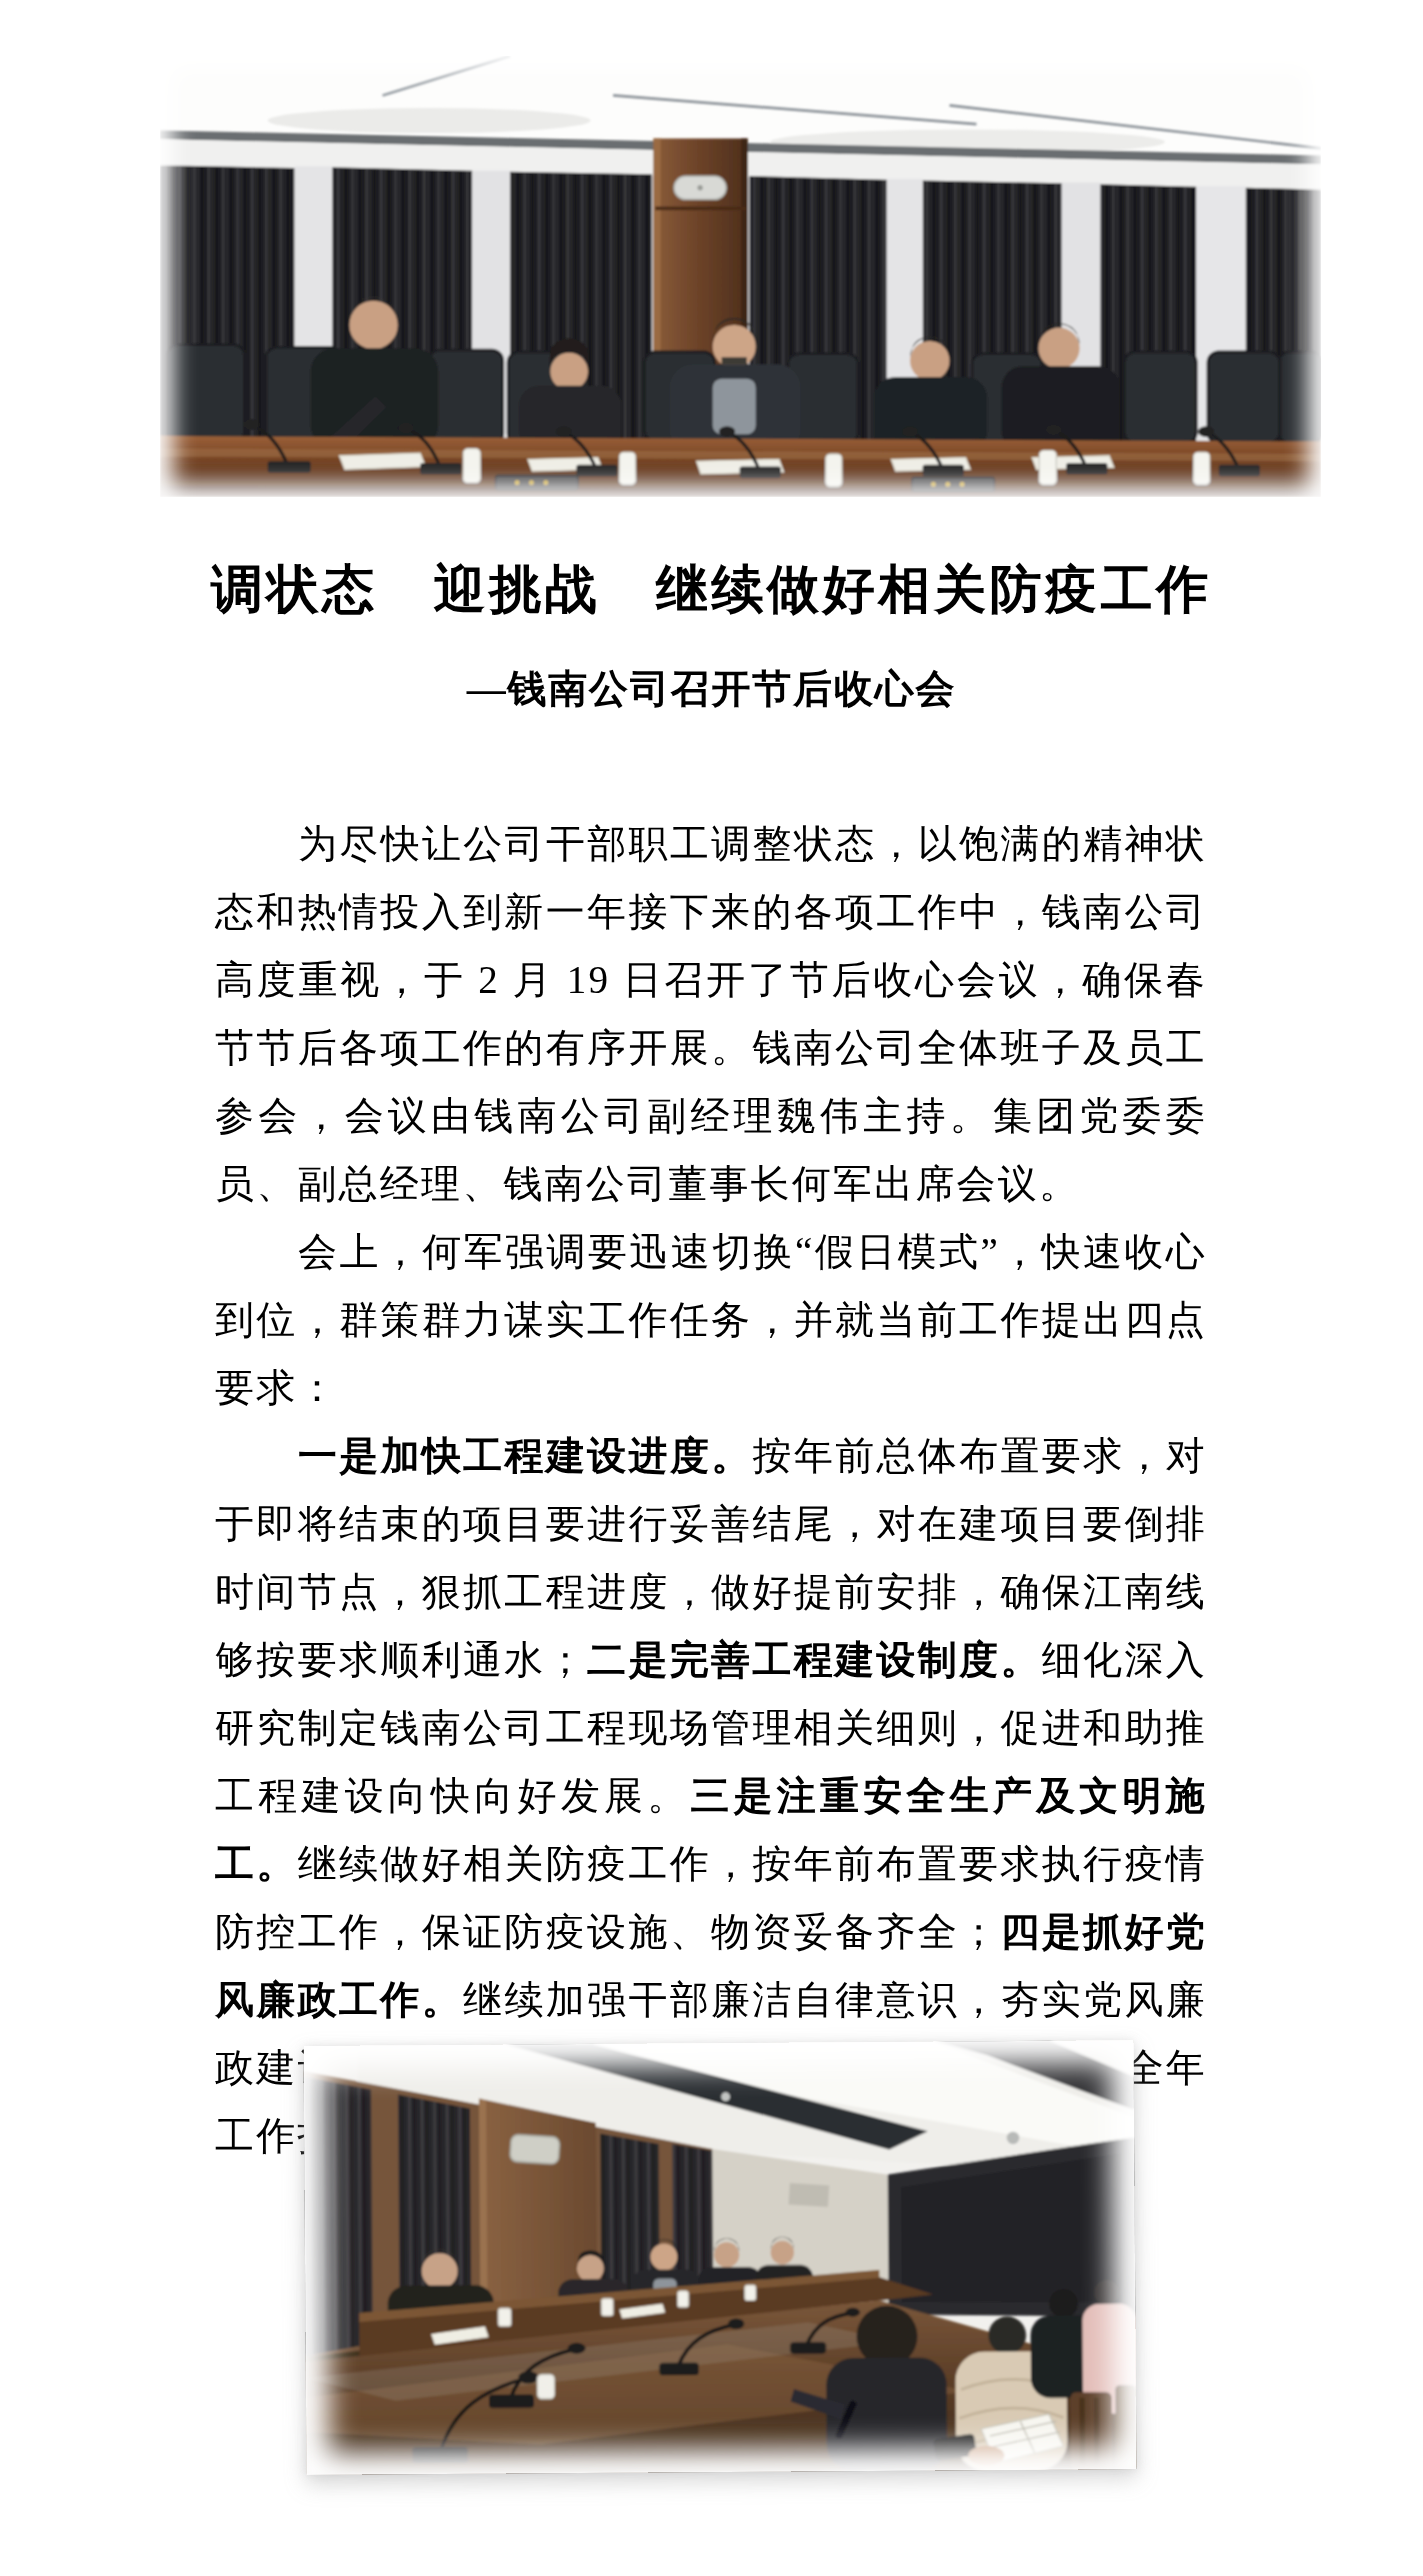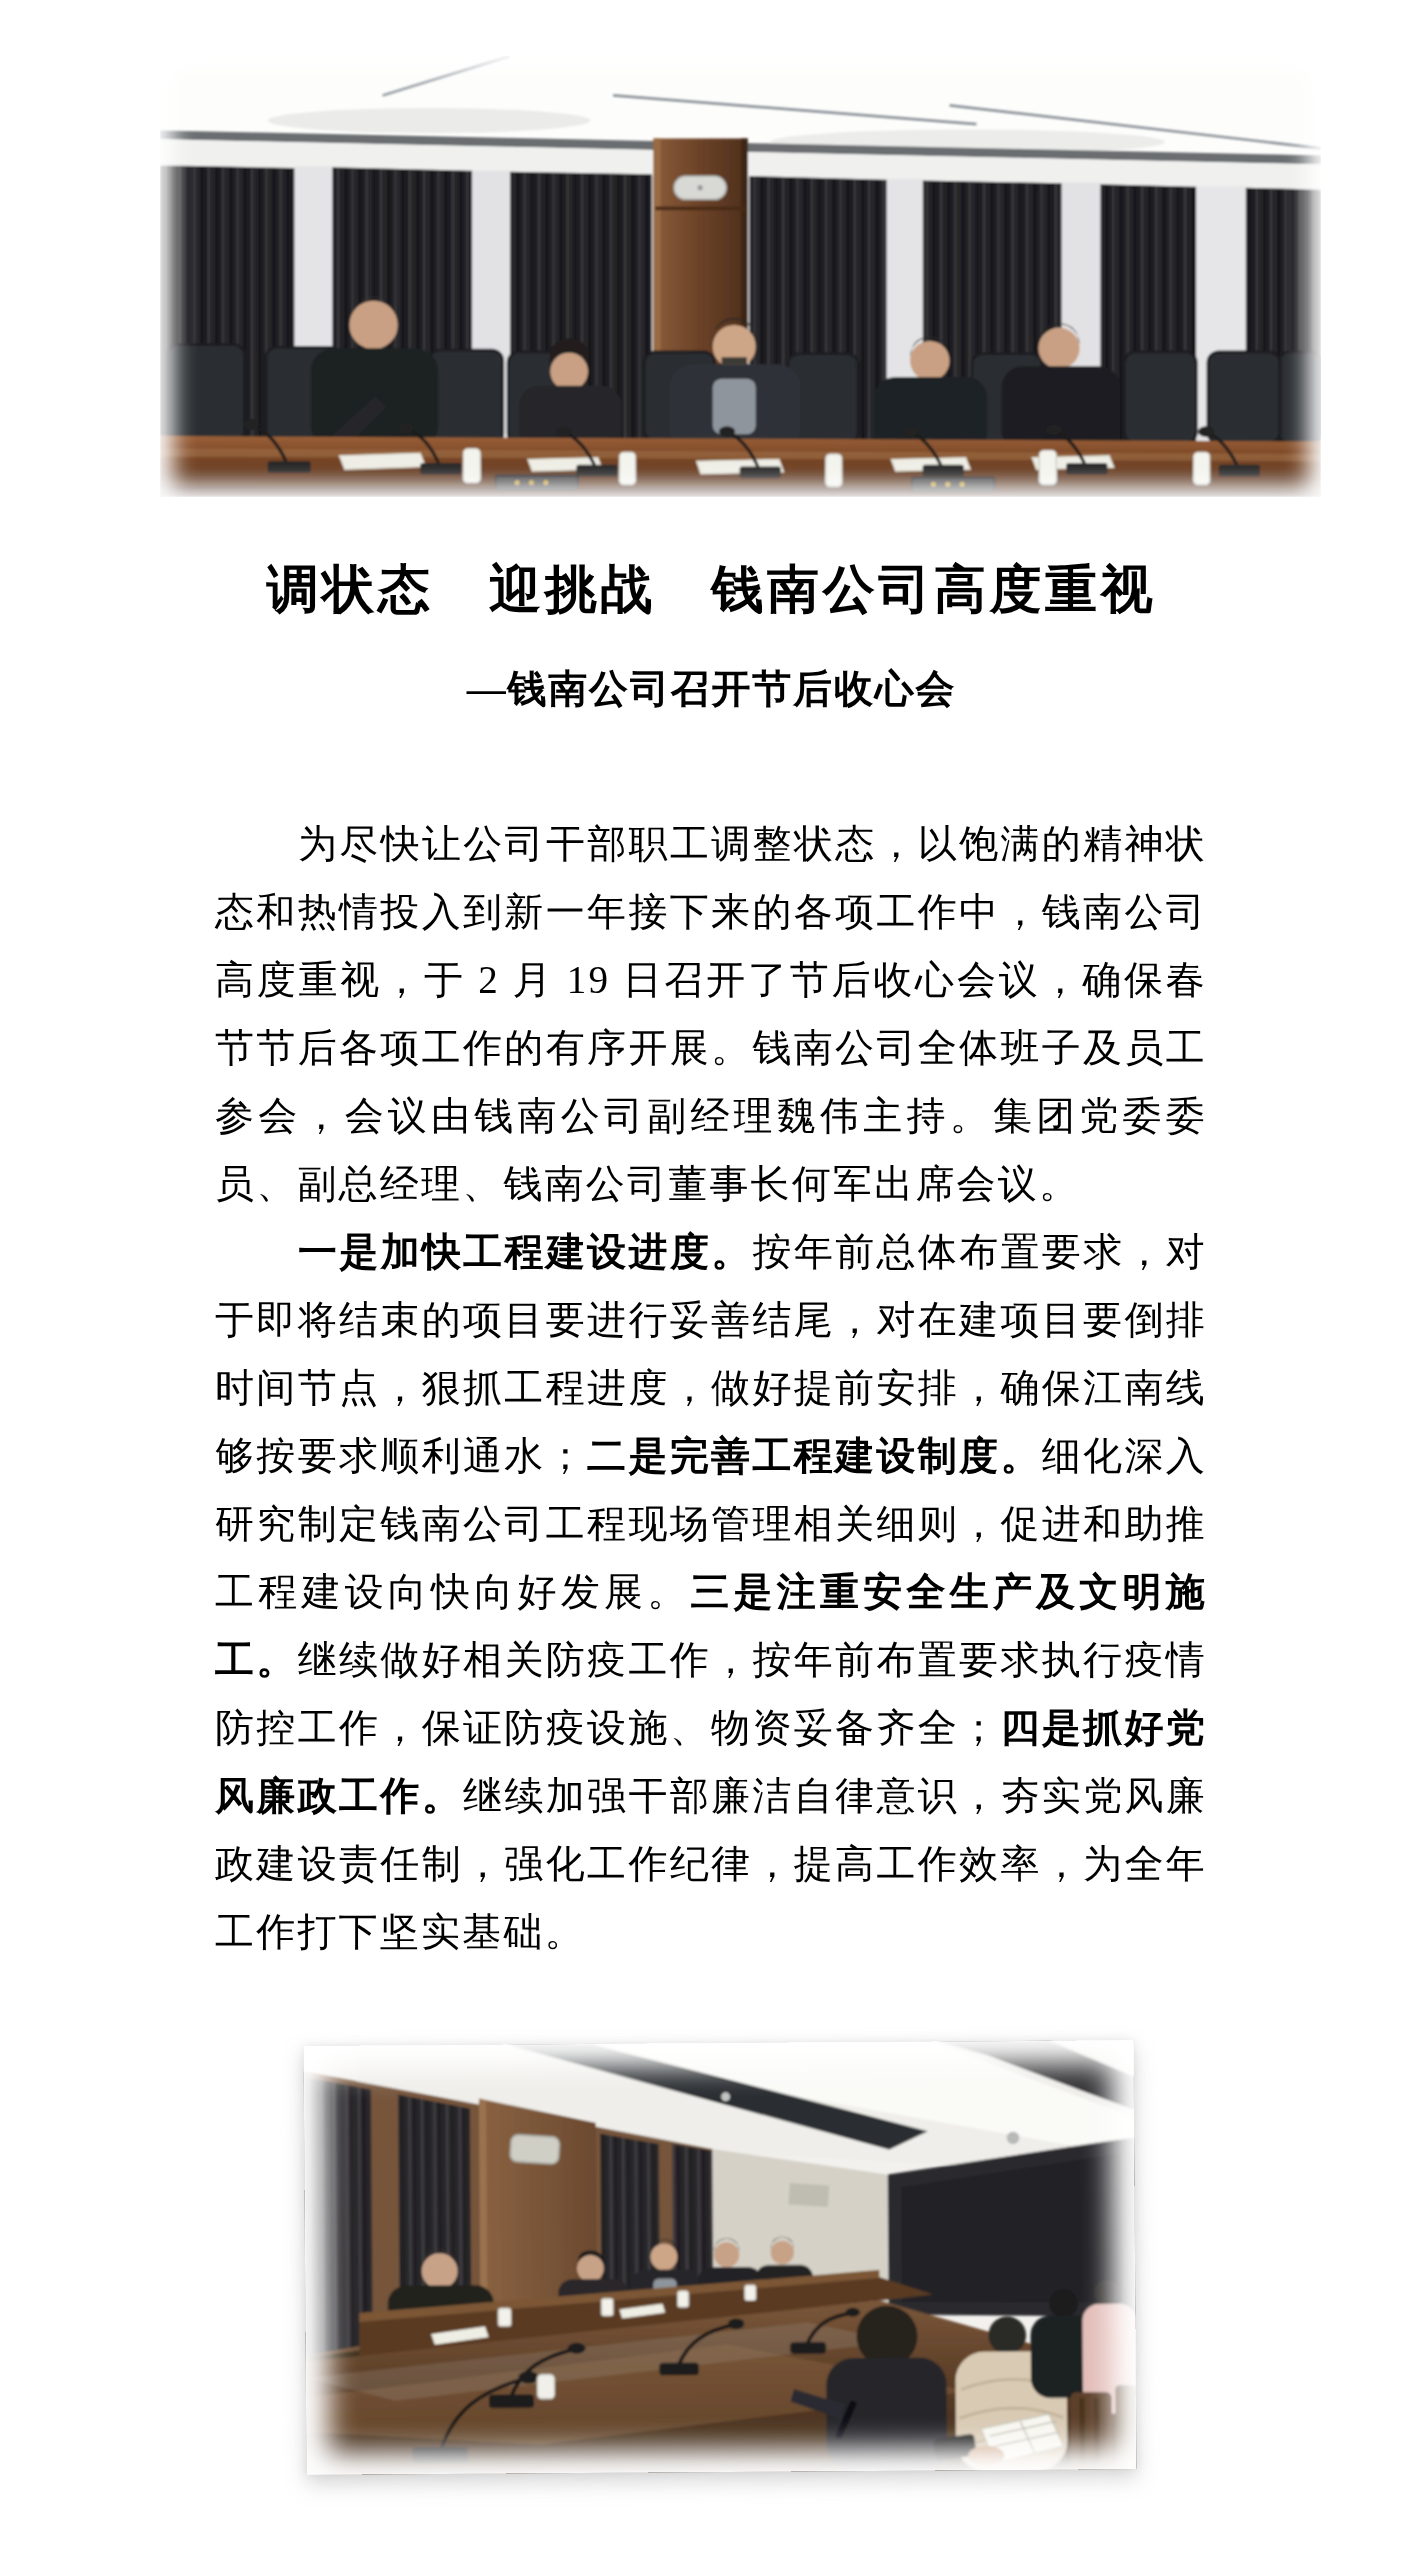--- a/index.html
+++ b/index.html
@@ -202,25 +202,26 @@
           <rect x="338" y="438" width="19" height="38" rx="5"></rect>
           <rect x="512" y="442" width="18" height="36" rx="5"></rect>
           <rect x="742" y="444" width="18" height="36" rx="5"></rect>
           <rect x="980" y="440" width="19" height="38" rx="5"></rect>
           <rect x="1152" y="442" width="18" height="36" rx="5"></rect>
         </g>
       </g>
     </svg>
   </figure>
 
-  <h1 class="title">调状态　迎挑战　钱南公司高度重视</h1>
+  <h1 class="title">调状态　迎挑战　继续做好相关防疫工作</h1>
   <h2 class="subtitle">—钱南公司召开节后收心会</h2>
 
   <div class="body">
     <p class="para"><span>为尽快让公司干部职工调整状态，以饱满的精神状态和热情投入到新一年接下来的各项工作中，钱南公司高度重视，于 2 月 19 日召开了节后收心会议，确保春节节后各项工作的有序开展。钱南公司全体班子及员工参会，会议由钱南公司副经理魏伟主持。集团党委委员、副总经理、钱南公司董事长何军出席会议。</span></p>
+    <p class="para"><span>会上，何军强调要迅速切换“假日模式”，快速收心到位，群策群力谋实工作任务，并就当前工作提出四点要求：</span></p>
     <p class="para"><span class="b">一是加快工程建设进度。</span><span>按年前总体布置要求，对于即将结束的项目要进行妥善结尾，对在建项目要倒排时间节点，狠抓工程进度，做好提前安排，确保江南线够按要求顺利通水；</span><span class="b">二是完善工程建设制度。</span><span>细化深入研究制定钱南公司工程现场管理相关细则，促进和助推工程建设向快向好发展。</span><span class="b">三是注重安全生产及文明施工。</span><span>继续做好相关防疫工作，按年前布置要求执行疫情防控工作，保证防疫设施、物资妥备齐全；</span><span class="b">四是抓好党风廉政工作。</span><span>继续加强干部廉洁自律意识，夯实党风廉政建设责任制，强化工作纪律，提高工作效率，为全年工作打下坚实基础。</span></p>
   </div>
 
   <figure class="photo photo-bottom">
     <svg viewBox="0 0 925 478" preserveAspectRatio="none">
       <defs>
         <pattern id="curt2" width="14" height="10" patternUnits="userSpaceOnUse">
           <rect width="14" height="10" fill="#28262a"></rect>
           <rect x="4" width="3" height="10" fill="#403e42"></rect>
           <rect x="10" width="2" height="10" fill="#1a181c"></rect>

